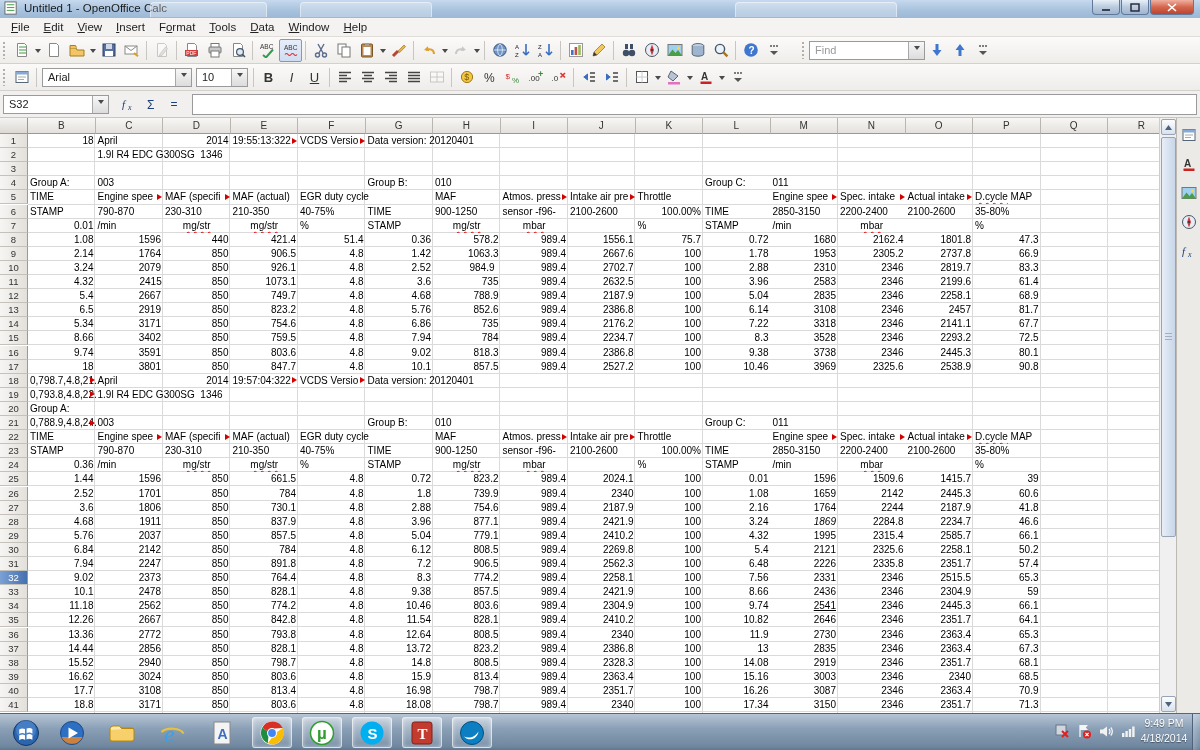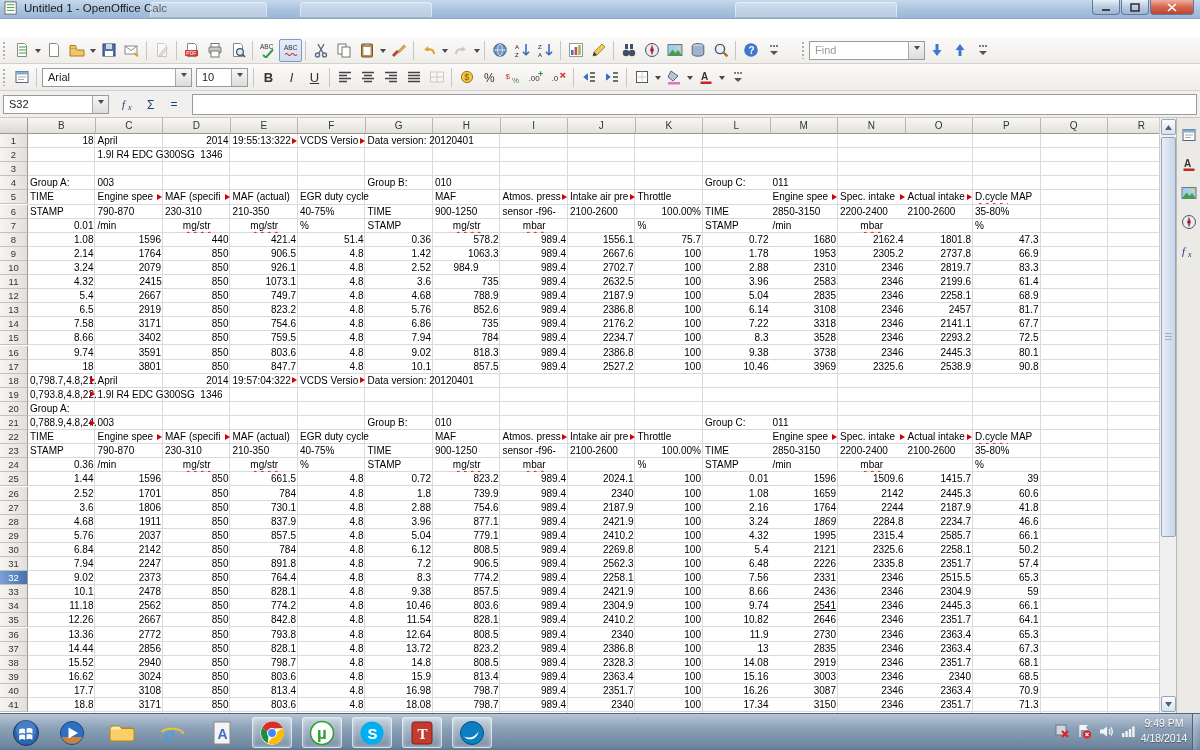--- a/index.html
+++ b/index.html
@@ -121,20 +121,31 @@
           </svg>
         </div>
     <div class="wbtn close">
           <svg width="10" height="9">
             <path d="M1 1l8 7M9 1L1 8" stroke="#fff" stroke-width="1.6"></path>
           </svg>
         </div>
   </div>
 </div>
 
+<div id="menubar">
+      <span class="menu-item"><u>F</u>ile</span>
+      <span class="menu-item"><u>E</u>dit</span>
+      <span class="menu-item"><u>V</u>iew</span>
+      <span class="menu-item"><u>I</u>nsert</span>
+      <span class="menu-item">F<u>o</u>rmat</span>
+      <span class="menu-item"><u>T</u>ools</span>
+      <span class="menu-item"><u>D</u>ata</span>
+      <span class="menu-item"><u>W</u>indow</span>
+      <span class="menu-item"><u>H</u>elp</span>
+    </div>
 
 <div id="toolbar1" class="toolbar">
       <span class="grip"></span>
       <span class="tbtn">
         <svg width="16" height="16" viewBox="0 0 16 16" style="font-family:Liberation Sans,sans-serif">
           <path d="M3.5 1.5h7l2 2v11h-9z" fill="#fff" stroke="#888"></path>
           <path d="M5 5h7M5 8h7M5 11h7" stroke="#3c9a3c" fill="none"></path>
         </svg>
       </span>
       <span class="dd"></span>
@@ -665,21 +676,21 @@
         <div class="cell r" style="left: 742.5px; top: 112.8px;">1953</div>
         <div class="cell r" style="left: 810px; top: 112.8px;">2305.2</div>
         <div class="cell r" style="left: 877.5px; top: 112.8px;">2737.8</div>
         <div class="cell r" style="left: 945px; top: 112.8px;">66.9</div>
         <div class="cell r" style="left: 0px; top: 126.9px;">3.24</div>
         <div class="cell r" style="left: 67.5px; top: 126.9px;">2079</div>
         <div class="cell r" style="left: 135px; top: 126.9px;">850</div>
         <div class="cell r" style="left: 202.5px; top: 126.9px;">926.1</div>
         <div class="cell r" style="left: 270px; top: 126.9px;">4.8</div>
         <div class="cell r" style="left: 337.5px; top: 126.9px;">2.52</div>
-        <div class="cell r" style="left: 385px; top: 126.9px;">984.9</div>
+        <div class="cell r" style="left: 401px; top: 126.9px;">984.9</div>
         <div class="cell r" style="left: 472.5px; top: 126.9px;">989.4</div>
         <div class="cell r" style="left: 540px; top: 126.9px;">2702.7</div>
         <div class="cell r" style="left: 607.5px; top: 126.9px;">100</div>
         <div class="cell r" style="left: 675px; top: 126.9px;">2.88</div>
         <div class="cell r" style="left: 742.5px; top: 126.9px;">2310</div>
         <div class="cell r" style="left: 810px; top: 126.9px;">2346</div>
         <div class="cell r" style="left: 877.5px; top: 126.9px;">2819.7</div>
         <div class="cell r" style="left: 945px; top: 126.9px;">83.3</div>
         <div class="cell r" style="left: 0px; top: 141px;">4.32</div>
         <div class="cell r" style="left: 67.5px; top: 141px; padding-left: 44px;">2415</div>
@@ -719,21 +730,21 @@
         <div class="cell r" style="left: 337.5px; top: 169.2px;">5.76</div>
         <div class="cell r" style="left: 405px; top: 169.2px;">852.6</div>
         <div class="cell r" style="left: 472.5px; top: 169.2px;">989.4</div>
         <div class="cell r" style="left: 540px; top: 169.2px;">2386.8</div>
         <div class="cell r" style="left: 607.5px; top: 169.2px;">100</div>
         <div class="cell r" style="left: 675px; top: 169.2px;">6.14</div>
         <div class="cell r" style="left: 742.5px; top: 169.2px;">3108</div>
         <div class="cell r" style="left: 810px; top: 169.2px;">2346</div>
         <div class="cell r" style="left: 877.5px; top: 169.2px;">2457</div>
         <div class="cell r" style="left: 945px; top: 169.2px;">81.7</div>
-        <div class="cell r" style="left: 0px; top: 183.3px;">7.58</div>
+        <div class="cell r" style="left: 0px; top: 183.3px;">5.34</div>
         <div class="cell r" style="left: 67.5px; top: 183.3px;">3171</div>
         <div class="cell r" style="left: 135px; top: 183.3px;">850</div>
         <div class="cell r" style="left: 202.5px; top: 183.3px;">754.6</div>
         <div class="cell r" style="left: 270px; top: 183.3px;">4.8</div>
         <div class="cell r" style="left: 337.5px; top: 183.3px;">6.86</div>
         <div class="cell r" style="left: 405px; top: 183.3px;">735</div>
         <div class="cell r" style="left: 472.5px; top: 183.3px;">989.4</div>
         <div class="cell r" style="left: 540px; top: 183.3px;">2176.2</div>
         <div class="cell r" style="left: 607.5px; top: 183.3px;">100</div>
         <div class="cell r" style="left: 675px; top: 183.3px;">7.22</div>

